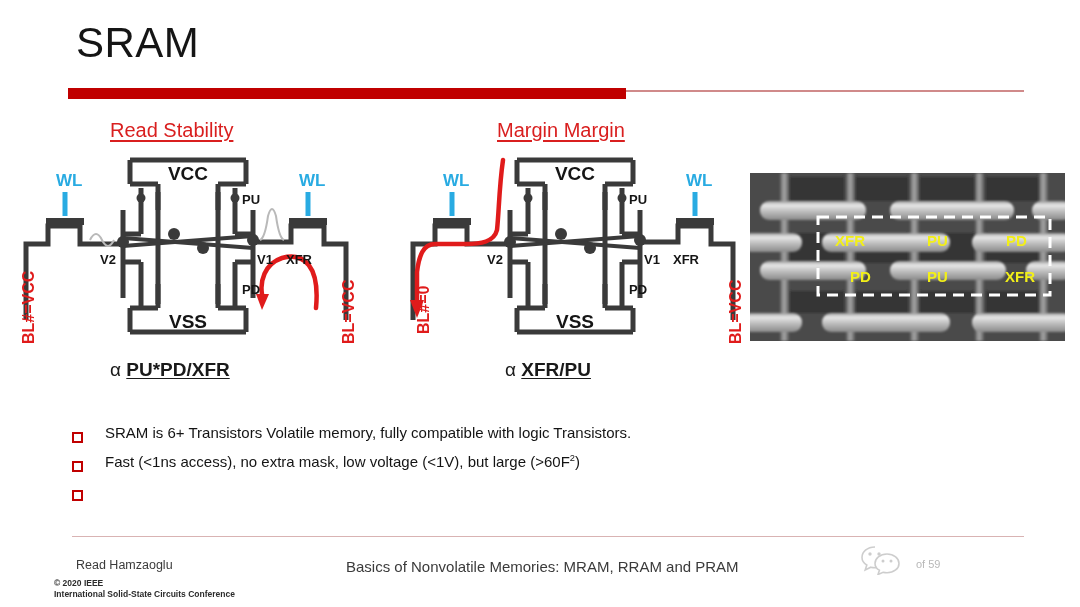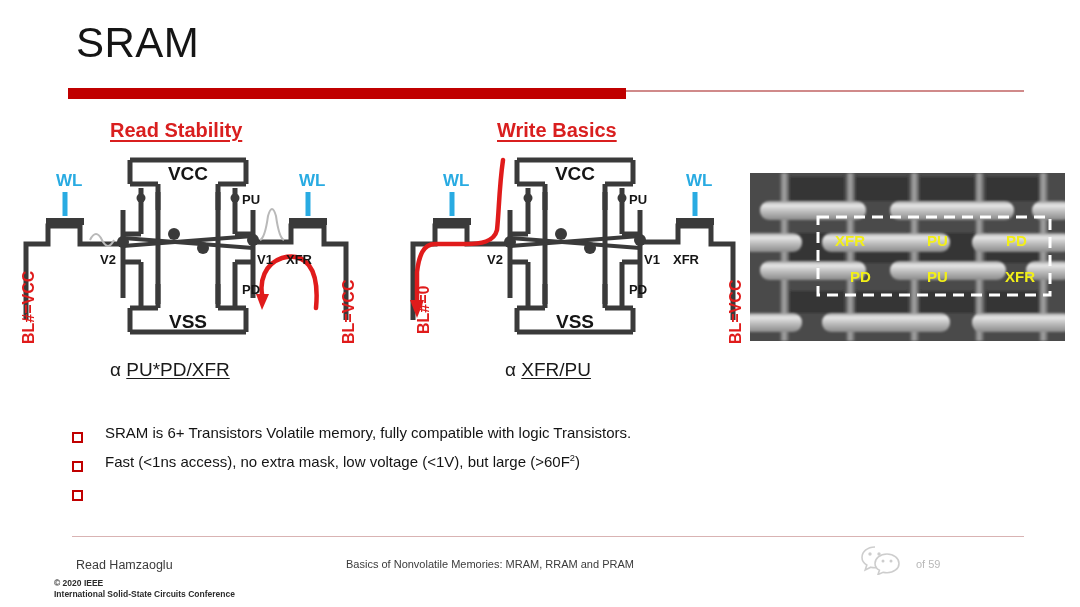--- a/index.html
+++ b/index.html
@@ -9,55 +9,55 @@
 
   
   .title{position:absolute;left:76px;top:22px;font-size:42px;font-weight:400;
          letter-spacing:.5px;color:#151515;line-height:1;}
 
   
   .rule-thick{position:absolute;left:68px;top:88px;width:558px;height:11px;background:#c00000;}
   .rule-thin{position:absolute;left:626px;top:90px;width:398px;height:2px;background:#d08a8a;}
 
   
-  .sec-head{position:absolute;font-size:20px;font-weight:700;color:#d91f1f;
+  .sec-head{position:absolute;font-size:20px;font-weight:400;color:#d91f1f;
             text-decoration:underline;text-underline-offset:3px;white-space:nowrap;}
   #head-read{left:110px;top:119px;}
   #head-write{left:497px;top:119px;}
 
   
   .circuit{position:absolute;top:148px;width:360px;height:200px;}
   #circuit-read{left:8px;}
   #circuit-write{left:395px;}
   .circuit svg{display:block;width:360px;height:200px;}
 
   
   .prop{position:absolute;font-size:19px;color:#1a1a1a;white-space:nowrap;}
   .prop .alpha{font-style:normal;}
-  .prop .expr{text-decoration:underline;text-underline-offset:2px;}
+  .prop .expr{text-decoration:underline;text-underline-offset:2px;font-weight:bold;}
   #prop-read{left:110px;top:359px;}
   #prop-write{left:505px;top:359px;}
 
   
   .sem{position:absolute;left:750px;top:173px;width:315px;height:168px;
        background:#555;overflow:hidden;}
   .sem svg{display:block;}
 
   
   .bullets{position:absolute;left:72px;top:424px;width:930px;}
   .bullet{display:flex;align-items:flex-start;margin-bottom:10px;}
   .bullet-box{flex:0 0 auto;width:11px;height:11px;border:2px solid #c00000;
               margin-top:8px;margin-right:22px;box-sizing:border-box;}
   .bullet-text{font-size:15px;line-height:1.25;color:#141414;white-space:nowrap;}
   sup{font-size:.62em;vertical-align:super;}
 
   
   .foot-rule{position:absolute;left:72px;top:536px;width:952px;height:1px;background:#d9b3b3;}
   .foot-author{position:absolute;left:76px;top:558px;font-size:12.5px;color:#3b3b3b;}
-  .foot-center{position:absolute;left:346px;top:558px;font-size:11px;color:#3b3b3b;}
+  .foot-center{position:absolute;left:346px;top:558px;font-size:15px;color:#3b3b3b;}
   .foot-page{position:absolute;left:916px;top:558px;font-size:11px;color:#b8b8b8;}
   .copyright{position:absolute;left:6px;top:578px;font-size:8.5px;line-height:1.3;
              font-weight:bold;color:#2b2b2b;margin-left:48px;}
 
   
   .watermark{position:absolute;left:860px;top:536px;width:200px;height:46px;
              opacity:.42;display:flex;align-items:center;gap:6px;}
   .wm-text{font-size:25px;color:#777;font-family:"DejaVu Sans",sans-serif;
            letter-spacing:1px;white-space:nowrap;}
 </style>
@@ -161,21 +161,21 @@
         <text transform="translate(346,196) rotate(-90)">BL=VCC</text>
       </g>
     </svg>
   </div>
 
   <div class="prop" id="prop-read">
     <span class="alpha">α</span>
     <span class="expr">PU*PD/XFR</span>
   </div>
 
-  <div class="sec-head" id="head-write">Write Basics</div>
+  <div class="sec-head" id="head-write">Margin Margin</div>
 
   <div class="circuit" id="circuit-write">
     <svg viewBox="0 0 360 200" xmlns="http://www.w3.org/2000/svg">
       <g fill="none" stroke="#3a3a3a" stroke-width="5" stroke-linecap="butt" stroke-linejoin="miter">
         <path d="M122 12 H238 M122 12 V36 M238 12 V36 M122 36 H150 M210 36 H238"></path>
         <path d="M150 36 V62"></path>
         <path d="M210 36 V62"></path>
         <path d="M133 40 V72 M150 44 V68"></path>
         <path d="M227 40 V72 M210 44 V68"></path>
         <path d="M115 62 V150"></path>

